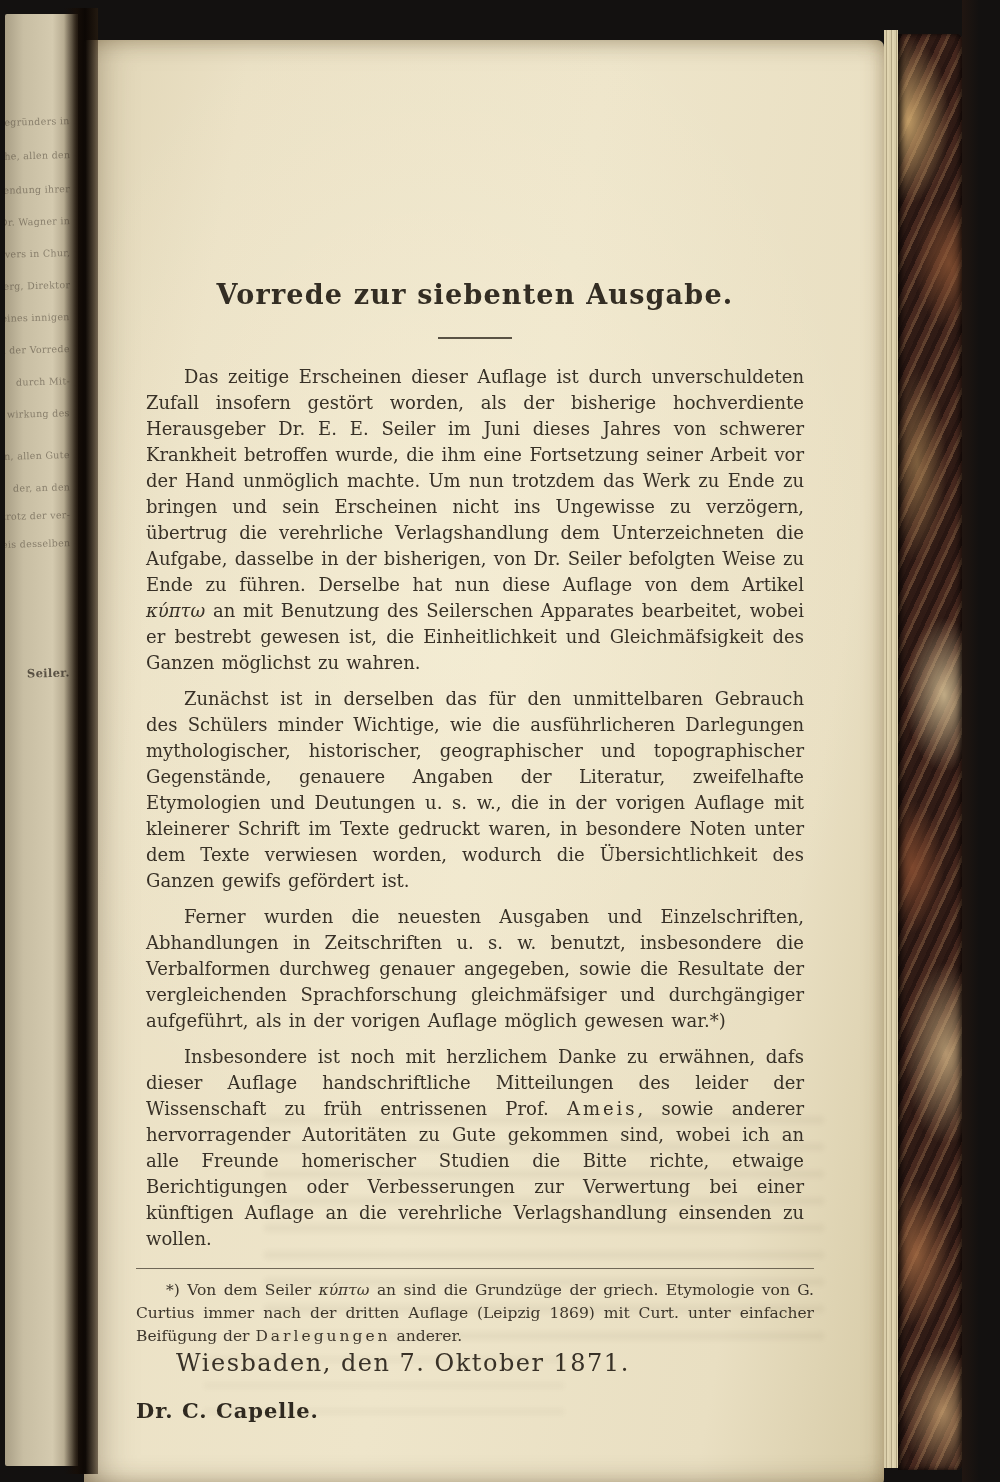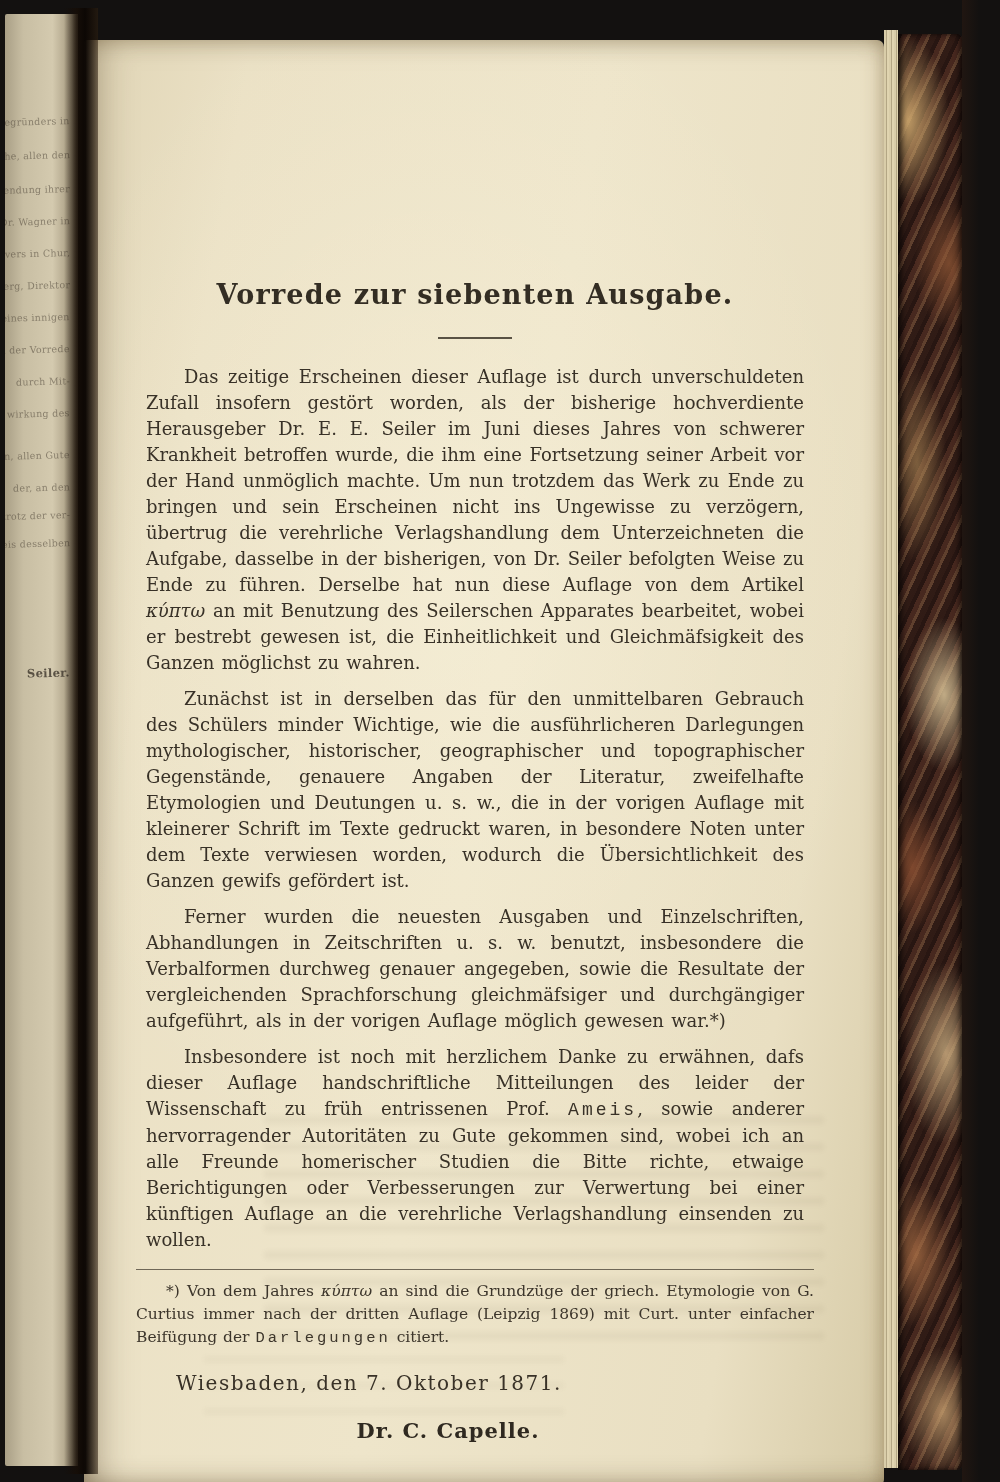--- a/index.html
+++ b/index.html
@@ -48,34 +48,34 @@
   }
   .title-rule{
     width:74px;border:0;border-top:2px solid rgba(62,55,44,.85);
     margin:27px auto 25px auto;
   }
   p.body{
     margin:10px;font-size:18px;line-height:26px;text-align:justify;text-indent:38px;
     word-spacing:1.5px;
   }
   .greek{font-style:italic;}
-  .sperr{letter-spacing:3px;font-family:Liberation Mono, monospace;}
+  .sperr{letter-spacing:3px;}
   .fn-rule{
     border:0;border-top:1px solid rgba(70,62,50,.75);margin:16px 0 10px 0;width:100%;
   }
   p.footnote{
     margin:0;font-size:15.5px;line-height:23px;text-align:justify;text-indent:30px;
     word-spacing:1px;color:#3c352b;
   }
   p.dateline{
-    margin:20px 0 0 0;font-size:20px;line-height:26px;text-indent:40px;letter-spacing:1.5px;
+    margin:2px 0 0 0;font-size:24px;line-height:26px;text-indent:40px;letter-spacing:1.5px;
   }
   p.signature{
     margin:22px 54px 0 0;font-size:21px;line-height:26px;font-weight:bold;
-    text-align:center;letter-spacing:1px;color:#2f2920;
+    text-align:left;letter-spacing:1px;color:#2f2920;
   }
   
   .showthrough{
     position:absolute;right:60px;bottom:130px;width:560px;height:240px;
     background:repeating-linear-gradient(to bottom,rgba(95,82,60,.55) 0 8px,rgba(95,82,60,0) 8px 27px);
     filter:blur(2.5px);opacity:.10;pointer-events:none;
   }
   .showthrough2{
     position:absolute;left:120px;bottom:60px;width:360px;height:70px;
     background:repeating-linear-gradient(to bottom,rgba(95,82,60,.5) 0 7px,rgba(95,82,60,0) 7px 26px);
@@ -148,21 +148,21 @@
 
 
       <p class="body">Zunächst ist in derselben das für den unmittelbaren Gebrauch des Schülers minder Wichtige, wie die ausführlicheren Darlegungen mythologischer, historischer, geographischer und topographischer Gegenstände, genauere Angaben der Literatur, zweifelhafte Etymologien und Deutungen u. s. w., die in der vorigen Auflage mit kleinerer Schrift im Texte gedruckt waren, in besondere Noten unter dem Texte verwiesen worden, wodurch die Übersichtlichkeit des Ganzen gewifs gefördert ist.</p>
 
       <p class="body">Ferner wurden die neuesten Ausgaben und Einzelschriften, Abhandlungen in Zeitschriften u. s. w. benutzt, insbesondere die Verbalformen durchweg genauer angegeben, sowie die Resultate der vergleichenden Sprachforschung gleichmäfsiger und durchgängiger aufgeführt, als in der vorigen Auflage möglich gewesen war.*)</p>
 
       <p class="body"><span>Insbesondere ist noch mit herzlichem Danke zu erwähnen, dafs dieser Auflage handschriftliche Mitteilungen des leider der Wissenschaft zu früh entrissenen Prof. </span><span class="sperr">Ameis</span><span>, sowie anderer hervorragender Autoritäten zu Gute gekommen sind, wobei ich an alle Freunde homerischer Studien die Bitte richte, etwaige Berichtigungen oder Verbesserungen zur Verwertung bei einer künftigen Auflage an die verehrliche Verlagshandlung einsenden zu wollen.</span></p>
 
       <hr class="fn-rule">
 
-      <p class="footnote"><span>*) Von dem Jahres </span><span class="greek">κύπτω</span><span> an sind die Grundzüge der griech. Etymologie von G. Curtius immer nach der dritten Auflage (Leipzig 1869) mit Curt. unter einfacher Beifügung der </span><span class="sperr">Darlegungen</span><span> citiert.</span></p>
+      <p class="footnote"><span>*) Von dem Seiler </span><span class="greek">κύπτω</span><span> an sind die Grundzüge der griech. Etymologie von G. Curtius immer nach der dritten Auflage (Leipzig 1869) mit Curt. unter einfacher Beifügung der </span><span class="sperr">Darlegungen</span><span> anderer.</span></p>
 
       <p class="dateline">Wiesbaden, den 7. Oktober 1871.</p>
 
       <p class="signature">Dr. C. Capelle.</p>
 
       <div class="showthrough"></div>
       <div class="showthrough2"></div>
     </div>
   </div>
 

